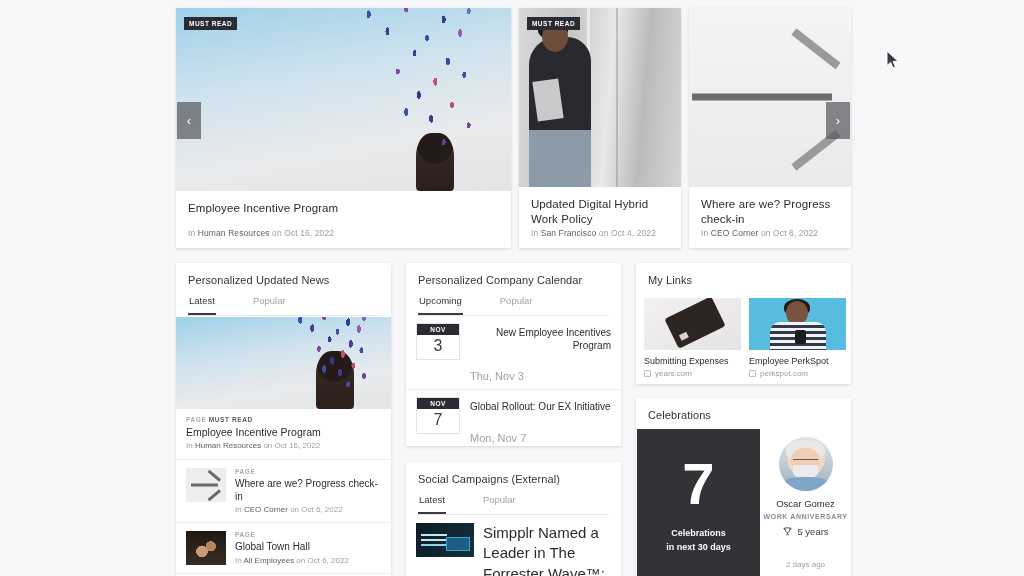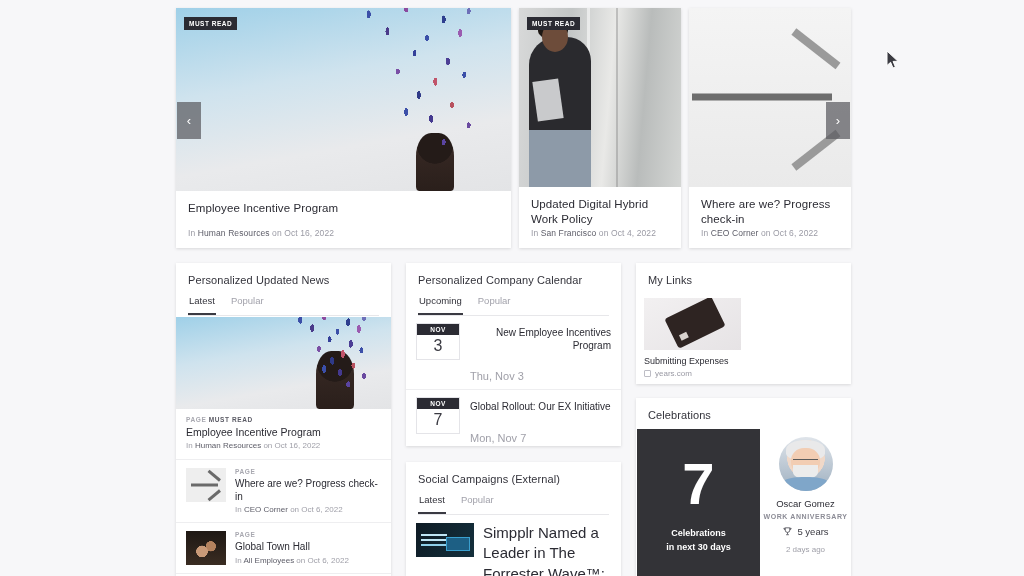--- a/index.html
+++ b/index.html
@@ -73,21 +73,21 @@
   .ph-arrow { background: linear-gradient(#f4f4f4,#eaeaea); }
   .ph-arrow .shaft { position:absolute; left:2%; top:50%; width:86%; height:7px; background:#6d6d6d; transform:translateY(-50%); }
   .ph-arrow .b1, .ph-arrow .b2 { position:absolute; right:8%; width:56px; height:8px; background:#9a9a9a; }
   .ph-arrow .b1 { top:30%; transform: rotate(38deg); transform-origin:right center; }
   .ph-arrow .b2 { bottom:28%; transform: rotate(-38deg); transform-origin:right center; }
 
   
   .panel { background:#fff; box-shadow: 0 1px 3px rgba(0,0,0,.13); }
   .panel-head { padding: 11px 12px 0 12px; }
   .panel-title { font-size: 11px; color: #33333b; letter-spacing:.1px; }
-  .tabs { display:flex; gap: 14px; margin-top: 9px; border-bottom: 1px solid #e7e7ea; padding: 0 0 0 0; }
+  .tabs { display:flex; gap: 36px; margin-top: 9px; border-bottom: 1px solid #e7e7ea; padding: 0 0 0 0; }
   .tab { font-size: 9.5px; color: #a2a2ab; padding: 0 1px 7px 1px; cursor:pointer; }
   .tab.active { color: #33333b; border-bottom: 2px solid #3a3a42; }
 
   
   .news { position:absolute; left:176px; top:263px; width:215px; height:313px; overflow:hidden; }
   .news-hero-img { height: 92px; margin-top: 1px; position:relative; overflow:hidden; }
   .news-lead { padding: 7px 10px 9px 10px; border-bottom:1px solid #eeeef0; }
   .kicker { font-size: 6.5px; color:#a8a8b0; letter-spacing:.6px; font-weight:700; margin-bottom:3px; }
   .kicker .mr { color:#5a5a64; }
   .news-lead-title { font-size: 10.5px; color:#2b2b33; margin-bottom:3px; }
@@ -151,21 +151,21 @@
   .avatar { width:54px; height:54px; border-radius:50%; margin:0 auto; overflow:hidden; position:relative;
     background: radial-gradient(circle at 50% 40%, #f0d8c8 0 44%, transparent 45%), linear-gradient(#dfe4ea,#9fb0c0); }
   .avatar .hair { position:absolute; left:14%; top:6%; width:72%; height:36%; background:#e9e9ea; border-radius:50% 50% 35% 35%; }
   .avatar .face { position:absolute; left:24%; top:20%; width:52%; height:50%; background:#f2cdb3; border-radius:46%; }
   .avatar .glasses { position:absolute; left:26%; top:40%; width:48%; height:6px; border-top:1.5px solid #5a5a5a; }
   .avatar .beard { position:absolute; left:26%; top:52%; width:48%; height:26%; background:#ececec; border-radius:0 0 50% 50%; }
   .avatar .shirt { position:absolute; left:8%; bottom:0; width:84%; height:26%; background:#7fa6c9; border-radius:40% 40% 0 0; }
   .celeb-name { font-size:9.5px; color:#2b2b33; margin-top:7px; white-space:nowrap; }
   .celeb-type { font-size:7px; color:#8c8c96; letter-spacing:.6px; font-weight:700; margin-top:4px; white-space:nowrap; }
   .celeb-years { font-size:9.5px; color:#3a3a42; margin-top:6px; display:flex; align-items:center; justify-content:center; gap:4px; white-space:nowrap; }
-  .celeb-ago { font-size:8px; color:#a0a0a9; margin-top:8px; }
+  .celeb-ago { font-size:8px; color:#a0a0a9; margin-top:23px; }
 
   .cursor { position:absolute; left:886px; top:50px; width:14px; height:20px; pointer-events:none; }
 </style>
 </head>
 <body>
 
 <div class="page">
 
   <div class="hero">
 
@@ -322,20 +322,33 @@
     </div>
     <div class="links-grid">
       <div class="link-card">
         <div class="link-img li-card-bg">
             <div class="cc"></div>
           </div>
         <div class="link-name">Submitting Expenses</div>
         <div class="link-url">
             <span class="ext-ico"></span>
             <span>years.com</span>
+          </div>
+      </div>
+      <div class="link-card">
+        <div class="link-img li-perk">
+            <div class="hr"></div>
+            <div class="h"></div>
+            <div class="b"></div>
+            <div class="ph"></div>
+          </div>
+        <div class="link-name">Employee PerkSpot</div>
+        <div class="link-url">
+            <span class="ext-ico"></span>
+            <span>perkspot.com</span>
           </div>
       </div>
     </div>
   </div>
 
   <div class="panel celeb">
     <div class="panel-head" style="padding-bottom:2px">
       <div class="panel-title">Celebrations</div>
     </div>
     <div class="celeb-body">

